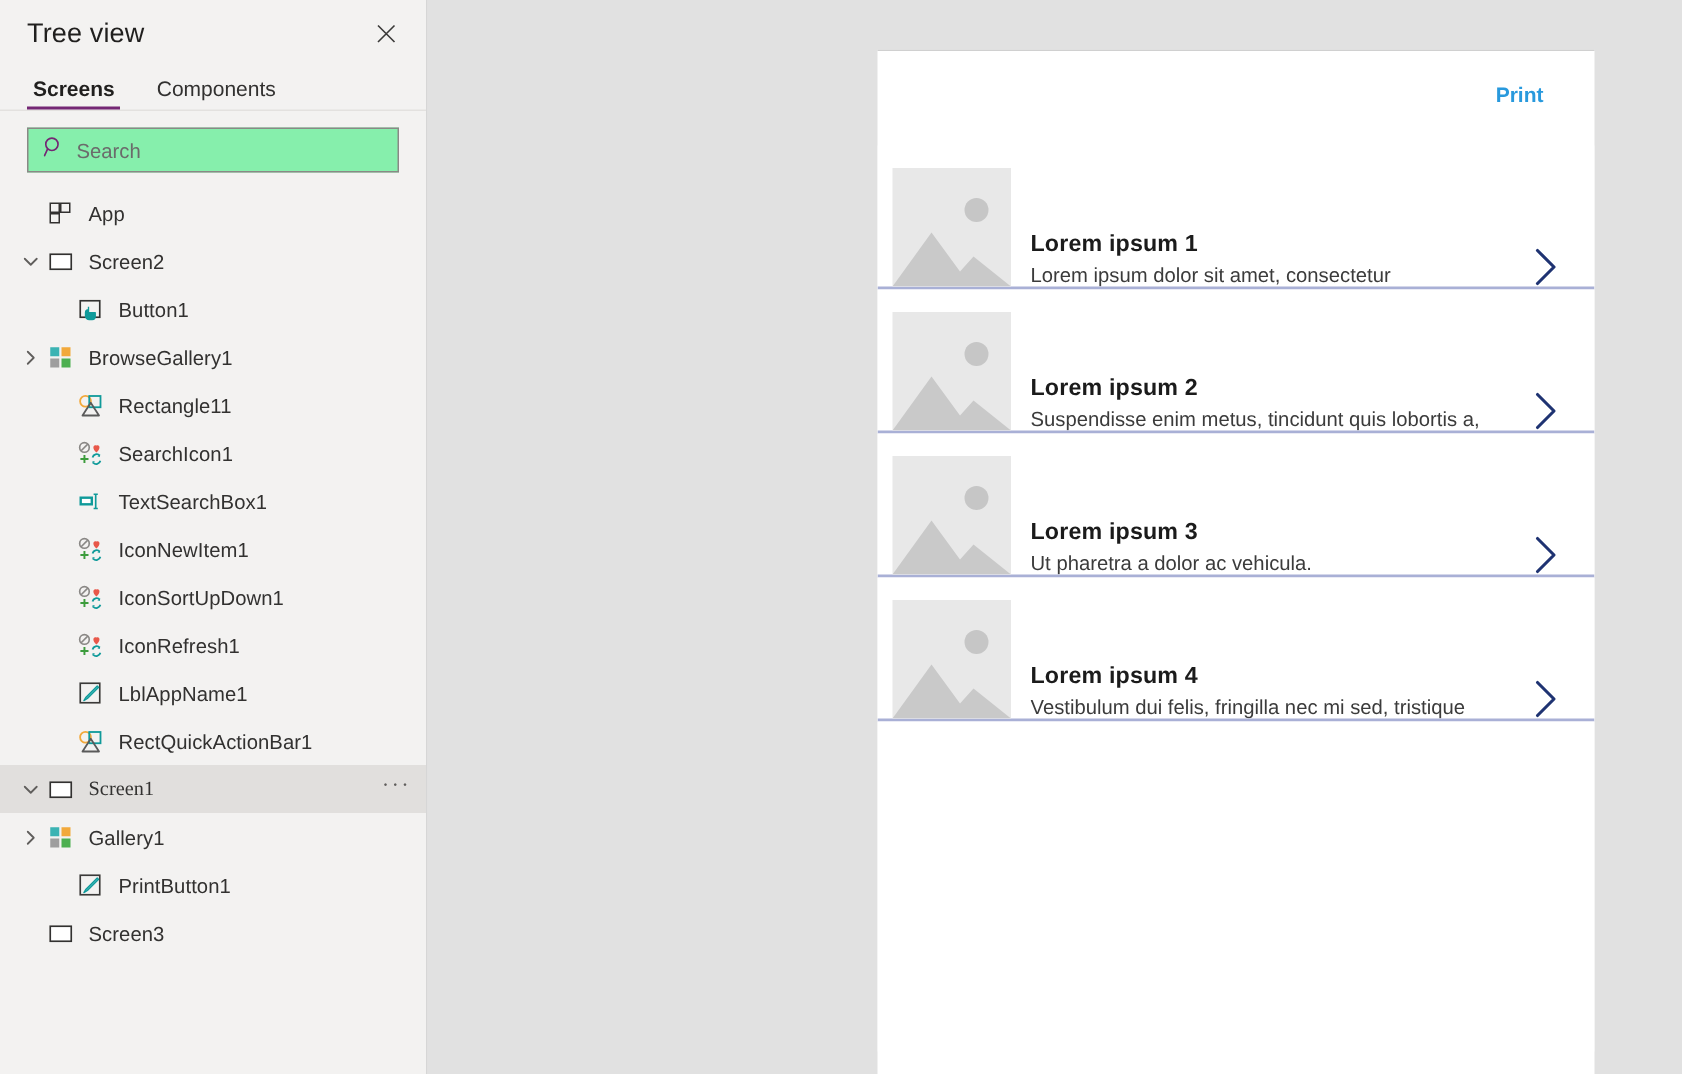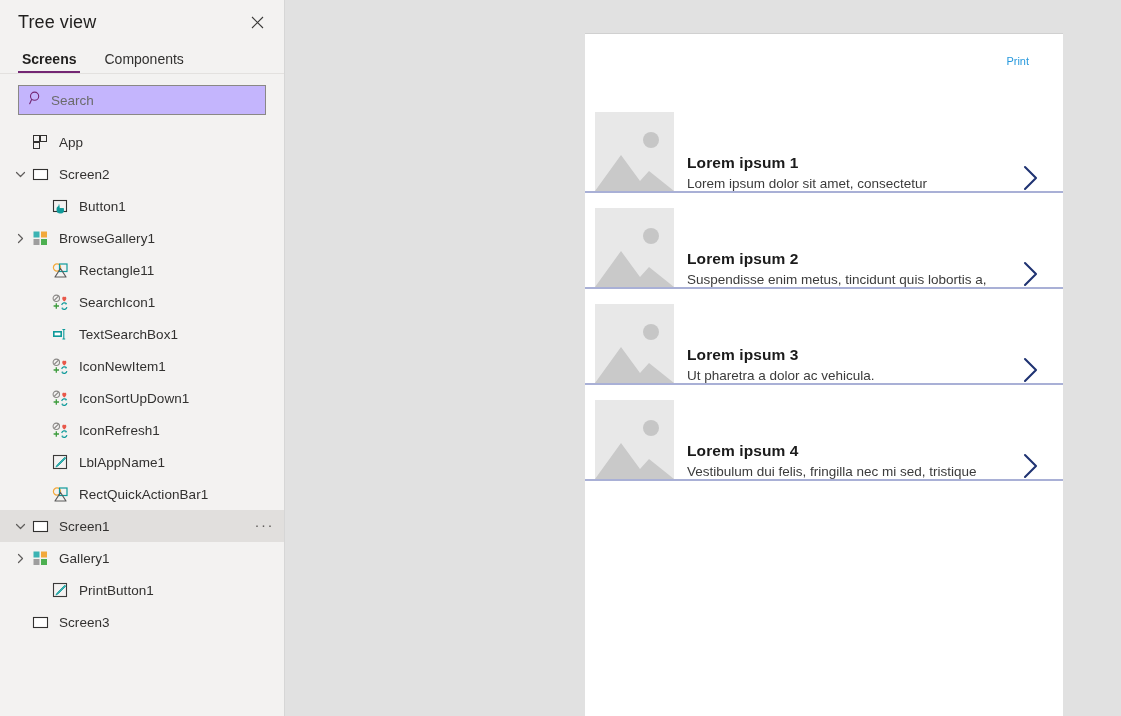--- a/index.html
+++ b/index.html
@@ -49,41 +49,41 @@
   }
   .tab.active { font-weight: 700; color: #201f1e; }
   .tab.active::after {
     content: ""; position: absolute;
     left: 0; right: 0; bottom: 0; height: 2px;
     background: #742774;
   }
 
   .search-wrap { padding: 11px 18px 9px 18px; }
   .search-box {
-    height: 30px; background: #c4b5fd;
+    height: 30px; background: #86efac;
     border: 1px solid #8a8886;
     display: flex; align-items: center;
     padding: 0 8px 0 10px;
   }
   .search-box svg { flex: 0 0 auto; margin-right: 8px; }
   .search-box input {
     border: 0; outline: 0; flex: 1;
     font-size: 13.5px; color: #323130;
     font-family: "Liberation Sans", sans-serif;
     background: transparent;
   }
   .search-box input::placeholder { color: #6b6b6b; }
 
   .tree { flex: 1; overflow-y: auto; padding-top: 2px; }
 
   .row {
     height: 32px; display: flex; align-items: center;
     cursor: pointer; padding-right: 10px; position: relative;
   }
-  .row.selected { background: #e1dfdd; }
+  .row.selected { background: #e1dfdd; font-family: Liberation Serif, serif; }
   .chev {
     width: 20px; flex: 0 0 20px;
     display: flex; align-items: center; justify-content: center;
     color: #767676;
   }
   .ico {
     width: 20px; height: 20px; flex: 0 0 20px;
     margin-right: 9px;
     display: flex; align-items: center; justify-content: center;
   }
@@ -110,21 +110,21 @@
     width: 478px; height: 690px;
     background: #ffffff;
     border-top: 1px solid #d0d0d0;
     overflow: hidden;
   }
   .screen-top {
     height: 63px; position: relative;
   }
   .print-link {
     position: absolute; right: 34px; top: 21px;
-    font-size: 11px; color: #2899dd; cursor: pointer;
+    font-size: 14px; color: #2899dd; cursor: pointer; font-weight: bold;
   }
 
   .gal-item {
     height: 96px; display: flex; align-items: flex-end;
     padding: 0 20px 0 10px; cursor: pointer;
     border-bottom: 2px solid #a9b0d6;
     background: #fff;
   }
   .thumb {
     width: 79px; height: 79px; flex: 0 0 79px;

